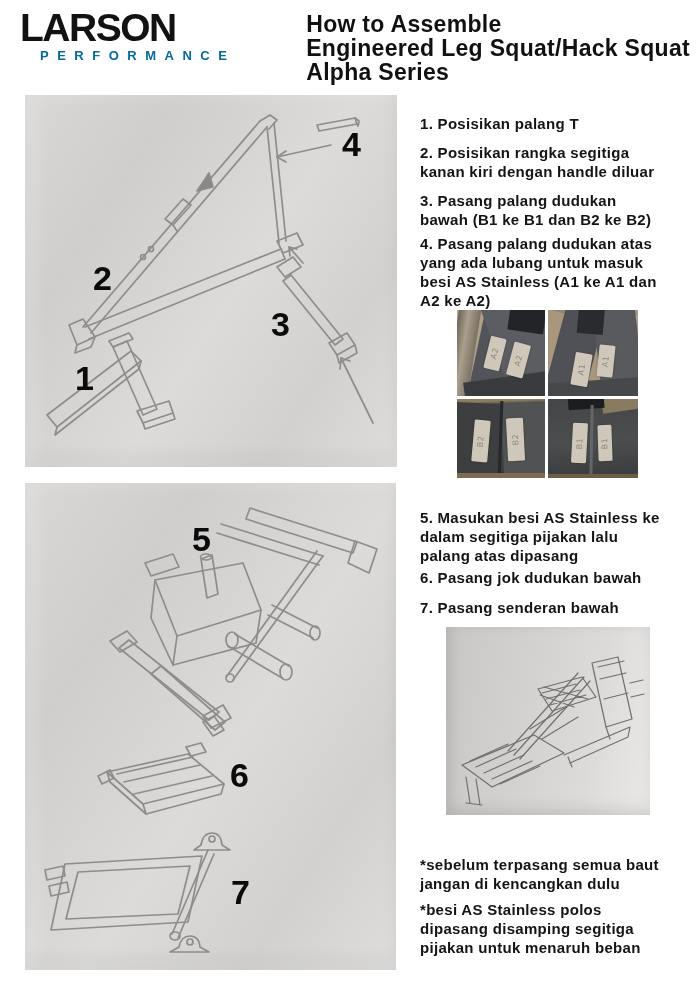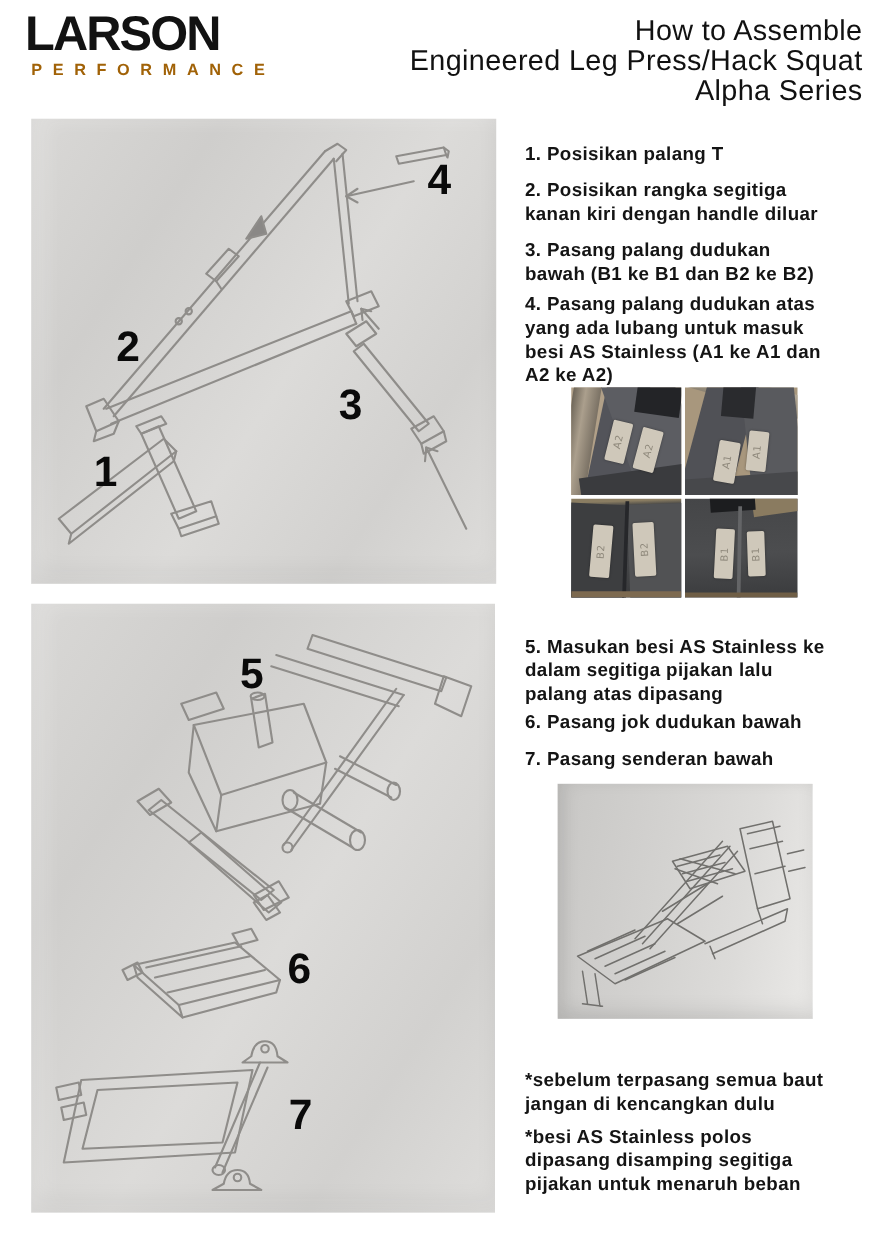--- a/index.html
+++ b/index.html
@@ -2,22 +2,22 @@
 <html><head>
 <meta charset="utf-8">
 <style>
   html,body{margin:0;padding:0;background:#ffffff;}
   .page{position:relative;width:700px;height:991px;background:#ffffff;overflow:hidden;
         font-family:"Liberation Sans",sans-serif;color:#141414;}
 
   
   .logo{position:absolute;left:20px;top:8px;}
   .logo-main{font-size:39px;font-weight:700;letter-spacing:-1.5px;line-height:1.0;color:#121212;}
-  .logo-sub{font-size:13px;font-weight:700;letter-spacing:8.5px;color:#a16207;margin-top:1px;margin-left:5px;}
-  .title{position:absolute;right:10px;top:12px;text-align:right;font-weight:400;
+  .logo-sub{font-size:13px;font-weight:700;letter-spacing:8.5px;color:#0369a1;margin-top:1px;margin-left:20px;}
+  .title{position:absolute;right:10px;top:12px;font-weight:700;
          font-size:23px;line-height:24px;letter-spacing:0.3px;color:#111;}
 
   
   .paper{position:absolute;background:linear-gradient(123deg,#d9d8d6 0%,#cfcecc 25%,#dcdbd9 55%,#d2d1cf 78%,#dedddb 100%);
          box-shadow:inset 0 -10px 18px rgba(0,0,0,0.05), inset 10px 0 16px rgba(255,255,255,0.25);}
   #sketch1{left:25px;top:95px;width:372px;height:372px;}
   #sketch2{left:25px;top:483px;width:371px;height:487px;}
   .paper svg{position:absolute;left:0;top:0;}
   .num-label{position:absolute;font-size:34px;font-weight:700;color:#0a0a0a;line-height:1;}
 
@@ -73,21 +73,21 @@
 <body>
 
 <div class="page">
 
   <div class="logo">
     <div class="logo-main">LARSON</div>
     <div class="logo-sub">PERFORMANCE</div>
   </div>
   <div class="title">
     <div>How to Assemble</div>
-    <div>Engineered Leg Press/Hack Squat</div>
+    <div>Engineered Leg Squat/Hack Squat</div>
     <div>Alpha Series</div>
   </div>
 
   <div class="paper" id="sketch1">
     <svg width="372" height="372" viewBox="0 0 372 372">
       <g stroke="#8f8d8a" stroke-width="1.7" fill="none" stroke-linecap="round" stroke-linejoin="round">
 
         <path d="M58,232 L235,26"></path>
           <path d="M66,238 L242,32"></path>
         <path d="M235,26 L245,20 L252,25 L244,34"></path>

